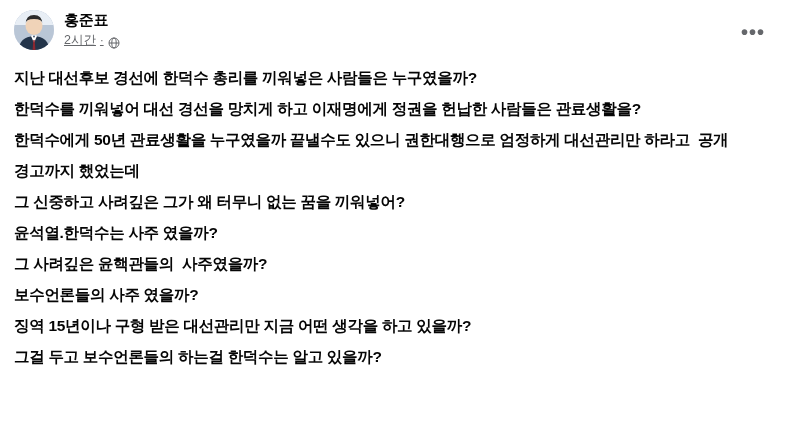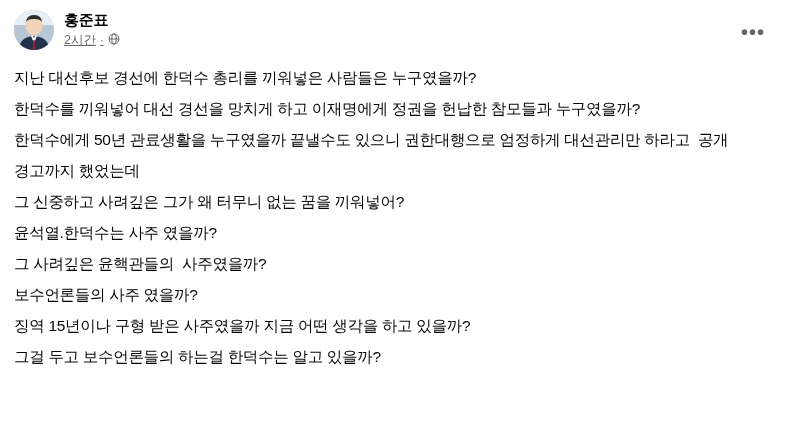--- a/index.html
+++ b/index.html
@@ -47,21 +47,21 @@
   }
   .author-name {
     font-size: 15px;
     font-weight: bold;
     color: #050505;
     line-height: 18px;
     letter-spacing: -0.2px;
   }
   .meta-row {
     display: flex;
-    align-items: flex-start;
+    align-items: flex-end;
     font-size: 12.5px;
     color: #65676b;
     line-height: 16px;
     margin-top: 3px;
     text-decoration: underline;
   }
   .meta-dot {
     margin: 0 4px;
     font-size: 11px;
     color: #65676b;
@@ -88,20 +88,21 @@
   }
   .more-btn .dots {
     font-size: 20px;
     line-height: 10px;
     letter-spacing: 1px;
     color: #65676b;
     font-weight: bold;
   }
   .post-body {
     padding: 6px 0 0 0;
+    font-weight: bold;
   }
   .post-body p {
     margin: 0 0 0 0;
     font-size: 15.5px;
     line-height: 31px;
     color: #050505;
     letter-spacing: -0.3px;
     white-space: pre-wrap;
     word-break: keep-all;
   }
@@ -140,23 +141,23 @@
       </div>
     </div>
 
     <div class="more-btn">
       <span class="dots">•••</span>
     </div>
   </div>
 
   <div class="post-body">
     <p>지난 대선후보 경선에 한덕수 총리를 끼워넣은 사람들은 누구였을까?</p>
-    <p>한덕수를 끼워넣어 대선 경선을 망치게 하고 이재명에게 정권을 헌납한 참모들과 누구였을까?</p>
+    <p>한덕수를 끼워넣어 대선 경선을 망치게 하고 이재명에게 정권을 헌납한 사람들은 관료생활을?</p>
     <p>한덕수에게 50년 관료생활을 누구였을까 끝낼수도 있으니 권한대행으로 엄정하게 대선관리만 하라고  공개 경고까지 했었는데</p>
     <p>그 신중하고 사려깊은 그가 왜 터무니 없는 꿈을 끼워넣어?</p>
     <p>윤석열.한덕수는 사주 였을까?</p>
     <p>그 사려깊은 윤핵관들의  사주였을까?</p>
     <p>보수언론들의 사주 였을까?</p>
-    <p>징역 15년이나 구형 받은 사주였을까 지금 어떤 생각을 하고 있을까?</p>
+    <p>징역 15년이나 구형 받은 대선관리만 지금 어떤 생각을 하고 있을까?</p>
     <p>그걸 두고 보수언론들의 하는걸 한덕수는 알고 있을까?</p>
   </div>
 
 </div>
 
 </body></html>

